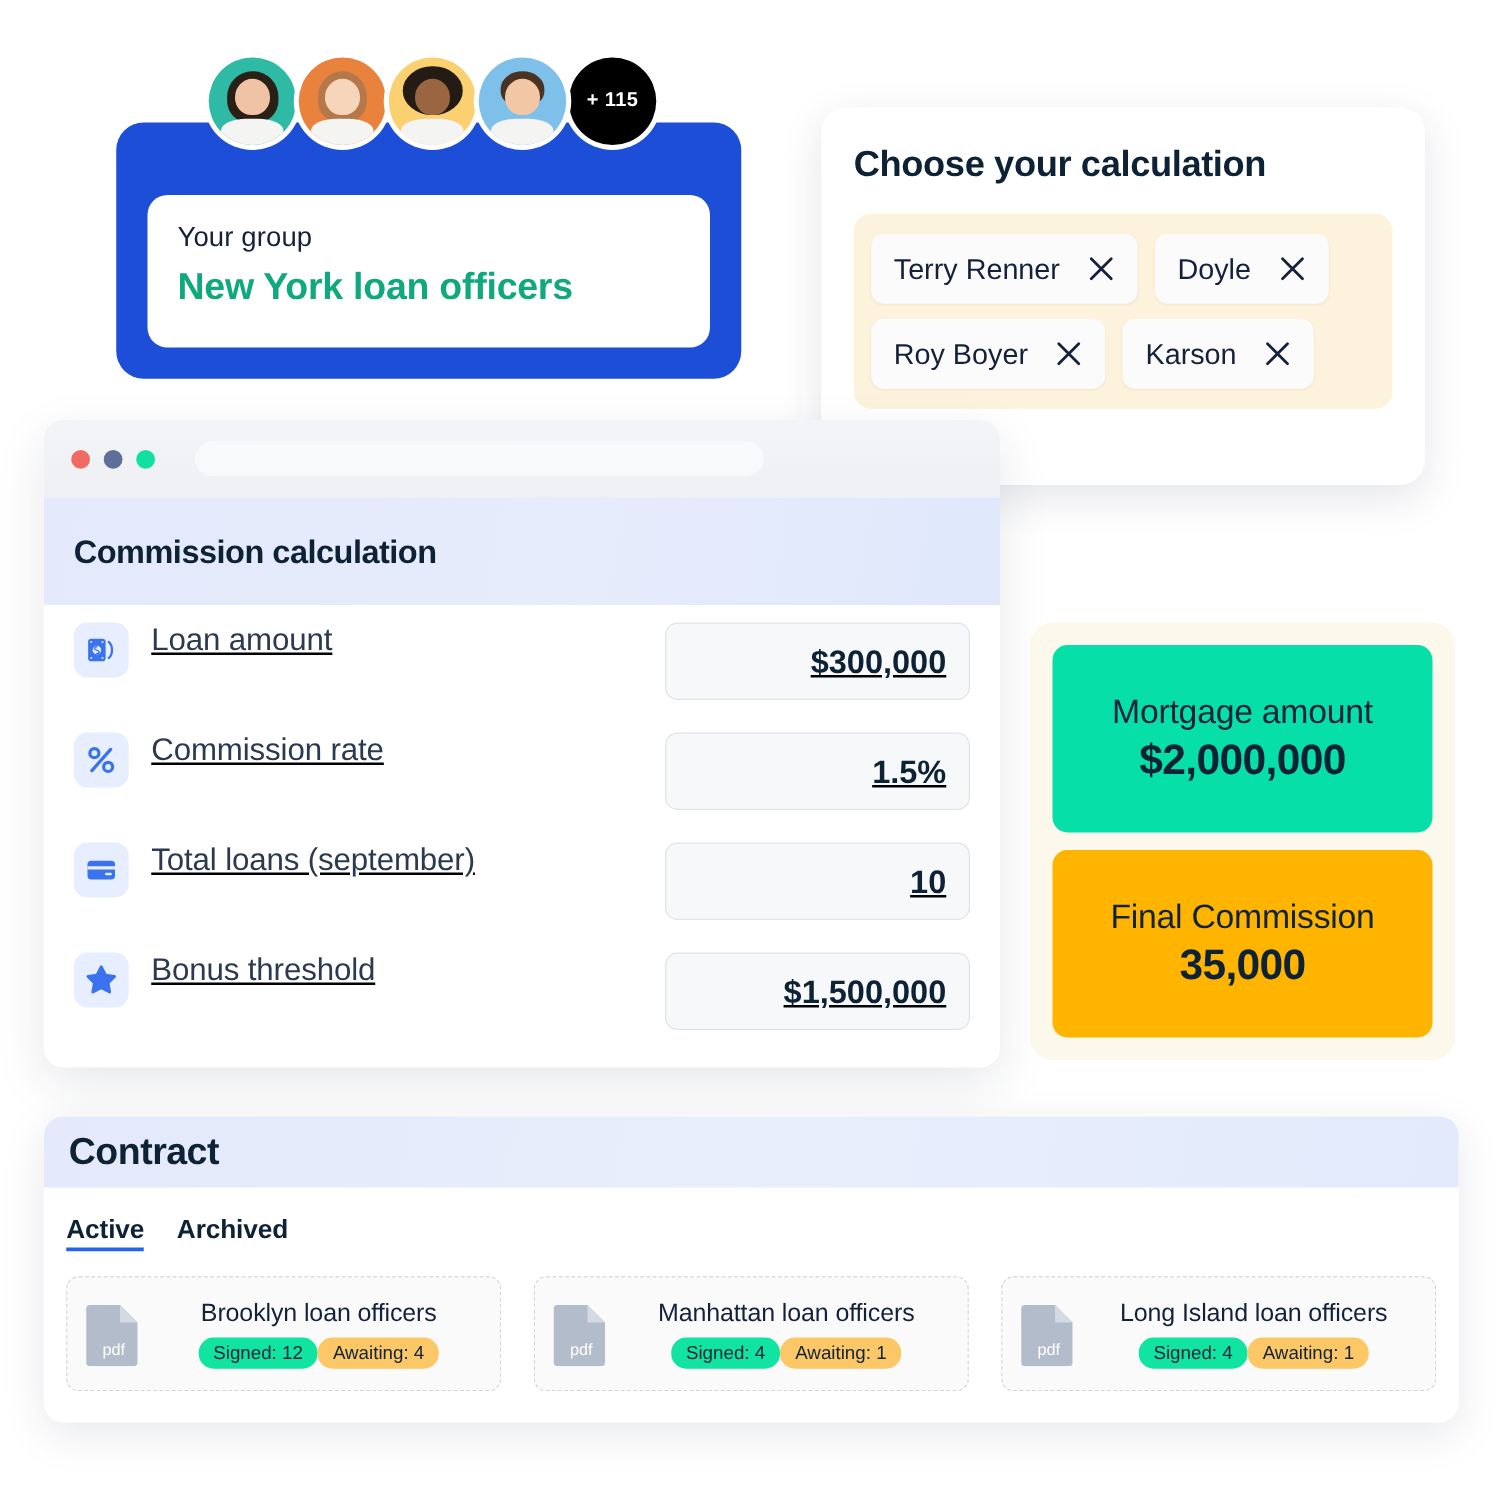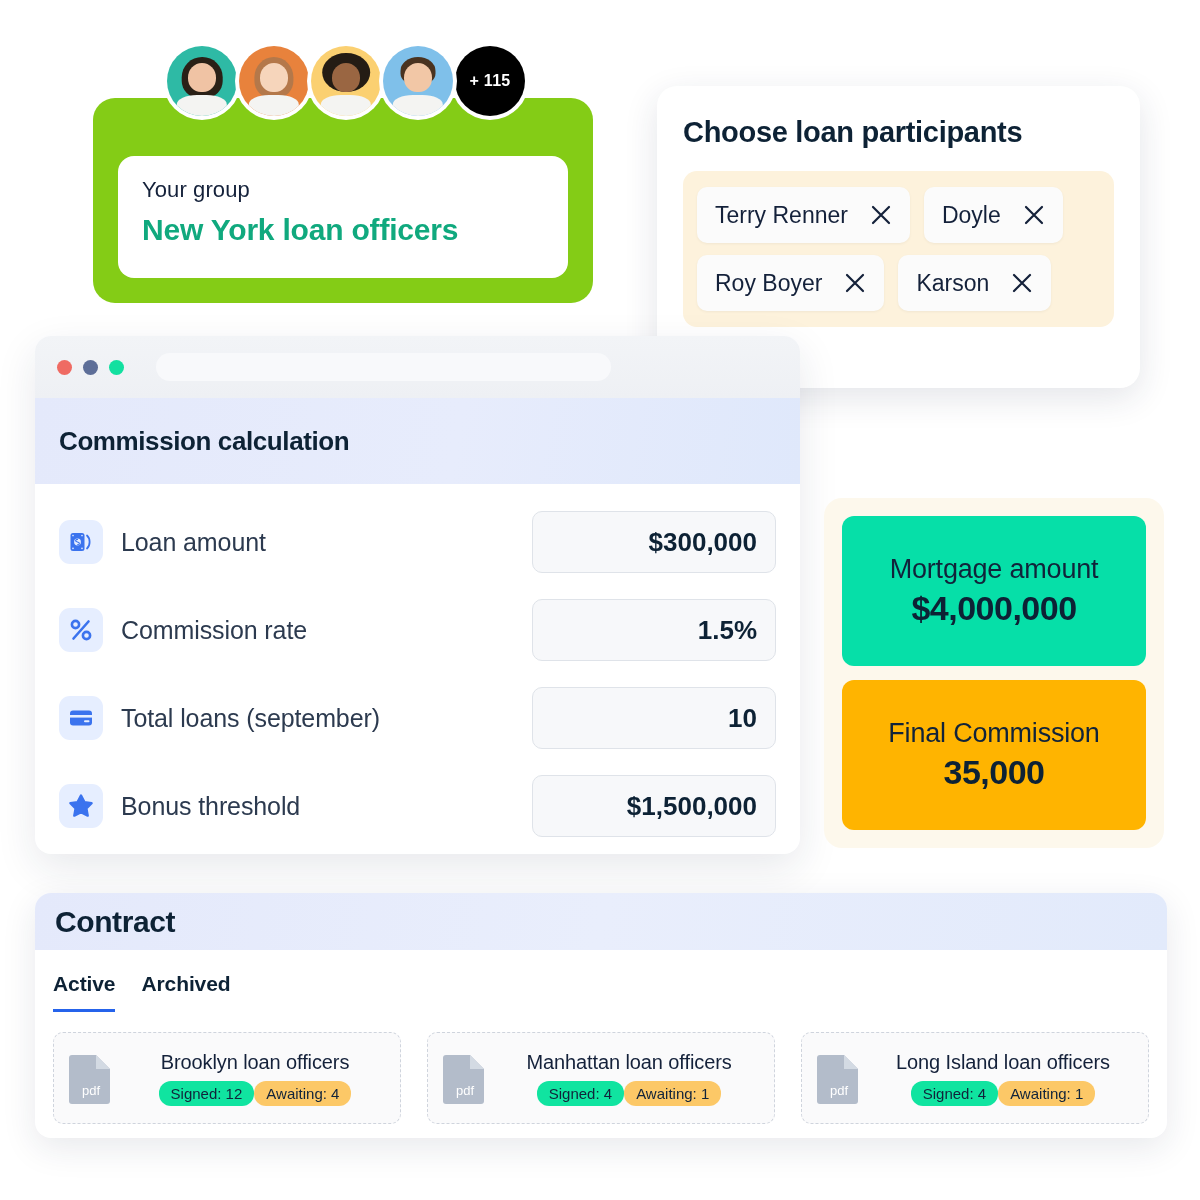--- a/index.html
+++ b/index.html
@@ -10,21 +10,21 @@
     font-family: "Liberation Sans", sans-serif;
     overflow: hidden;
   }
 
   #stage { position: relative; width: 1200px; height: 1200px; }
 
   
   .group-card {
     position: absolute; left: 93px; top: 98px;
     width: 500px; height: 205px;
-    background: #84cc16;
+    background: #1d4ed8;
     border-radius: 22px;
   }
   .group-inner {
     position: absolute; left: 25px; top: 58px;
     width: 450px; height: 122px;
     background: #ffffff;
     border-radius: 16px;
     padding: 20px 24px;
   }
   .group-label {
@@ -154,22 +154,23 @@
     height: 86px;
     background: linear-gradient(100deg,#e4e9fb 0%, #e7ecfc 55%, #dfe8fb 100%);
     display: flex; align-items: center; padding: 0 24px;
   }
   .panel-header h2 {
     font-size: 26px; font-weight: 700; color: #0d2235;
     letter-spacing: -.4px;
   }
   .rows { padding: 14px 24px 18px 24px; }
   .row {
-    display: flex; align-items: center;
+    display: flex; align-items: flex-start;
     height: 88px;
+    text-decoration: underline;
   }
   .row-icon {
     width: 44px; height: 44px; border-radius: 11px;
     background: #e6eeff;
     display: flex; align-items: center; justify-content: center;
     flex: none;
   }
   .row-icon svg { display: block; }
   .row-label {
     margin-left: 18px; font-size: 25px; color: #2c3a4f;
@@ -216,21 +217,21 @@
     height: 57px;
     background: linear-gradient(100deg,#e4e9fb 0%, #e9eefc 50%, #e2eafb 100%);
     display: flex; align-items: center; padding: 0 20px;
   }
   .contract-header h2 {
     font-size: 30px; font-weight: 700; color: #0d2235; letter-spacing: -.4px;
   }
   .tabs { display: flex; gap: 26px; padding: 22px 18px 0 18px; }
   .tab {
     font-size: 21px; font-weight: 700; color: #0d2235;
-    padding-bottom: 13px; letter-spacing: -.1px;
+    padding-bottom: 2px; letter-spacing: -.1px;
   }
   .tab.active { border-bottom: 3px solid #2563EB; }
   .doc-list {
     display: flex; gap: 26px;
     padding: 20px 18px 0 18px;
   }
   .doc-card {
     flex: 1; height: 92px;
     background: #fafafb;
     border: 1px dashed #cfd4dd;
@@ -290,21 +291,21 @@
           <div class="head"></div>
           <div class="body"></div>
         </div>
     </div>
     <div class="avatar-more">
       <div class="badge">+ 115</div>
     </div>
   </div>
 
   <div class="participants">
-    <h2>Choose loan participants</h2>
+    <h2>Choose your calculation</h2>
     <div class="chips-box">
       <div class="chip">
         <span class="chip-label">Terry Renner</span>
         <span class="chip-x">
           <svg width="22" height="22" viewBox="0 0 22 22">
               <path d="M3 3 L19 19 M19 3 L3 19" stroke="#14213a" stroke-width="2.2" stroke-linecap="round"></path>
             </svg>
         </span>
       </div>
       <div class="chip">
@@ -400,21 +401,21 @@
         <span class="row-label">Bonus threshold</span>
         <span class="row-value">$1,500,000</span>
       </div>
 
     </div>
   </div>
 
   <div class="results">
     <div class="result-card green">
       <div class="result-title">Mortgage amount</div>
-      <div class="result-value">$4,000,000</div>
+      <div class="result-value">$2,000,000</div>
     </div>
     <div class="result-card orange">
       <div class="result-title">Final Commission</div>
       <div class="result-value">35,000</div>
     </div>
   </div>
 
   <div class="contract">
     <div class="contract-header">
       <h2>Contract</h2>

